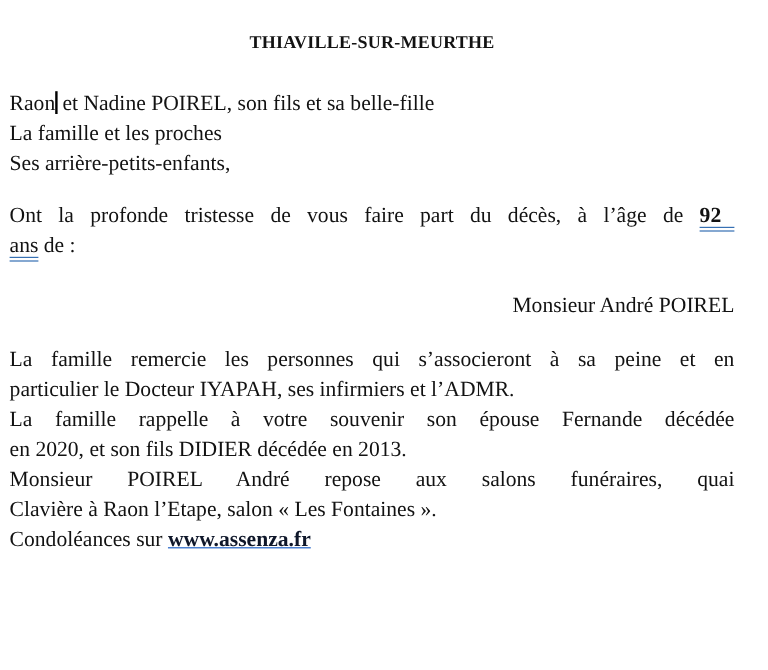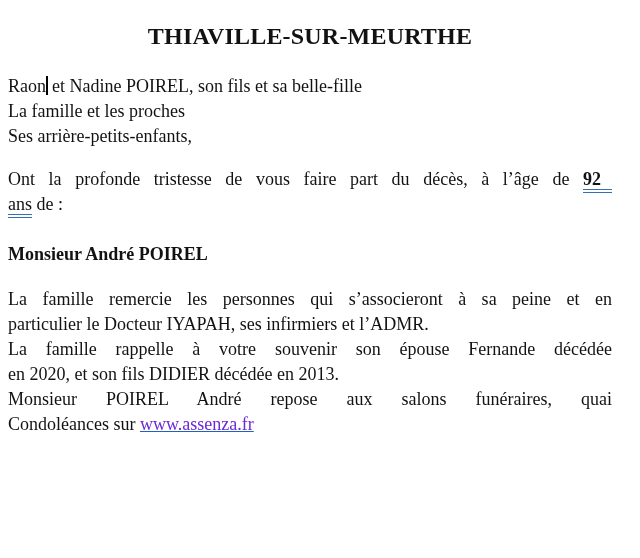--- a/index.html
+++ b/index.html
@@ -11,33 +11,32 @@
   .doc {
     width: 640px; height: 558px;
     padding: 24px 28px 0 8px;
     font-family: "Liberation Serif", "DejaVu Serif", serif;
     font-size: 18px;
     line-height: 25px;
     color: #121212;
   }
   .title {
     font-weight: bold;
-    font-size: 24px;
+    font-size: 15px;
     text-align: center;
     line-height: 25px;
     margin-bottom: 25px;
     letter-spacing: 0.2px;
   }
   .para { margin: 0; }
   .para-family { margin-bottom: 18px; }
   .para-announce { margin-bottom: 25px; }
   .name-line {
-    text-align: left;
+    text-align: right;
     margin-bottom: 20px;
-    font-weight: bold;
   }
   .line { line-height: 25px; }
   .line--fill {
     text-align: justify;
     text-align-last: justify;
   }
   .cursor {
     display: inline-block;
     width: 1.5px;
     height: 19px;
@@ -46,24 +45,25 @@
   }
   .grammar-mark {
     border-bottom: 4px double #3670b3;
     padding-bottom: 0px;
   }
   .grammar-mark--ext {
     padding-right: 11px;
     font-weight: bold;
   }
   .link {
-    color: #6d28d9;
+    color: #0f172a;
     text-decoration: underline;
     text-decoration-color: #2161c5;
     cursor: pointer;
+    font-weight: bold;
   }
 </style>
 </head>
 <body>
 
 <div class="doc">
 
   <div class="title">THIAVILLE-SUR-MEURTHE</div>
 
   <div class="para para-family">
@@ -85,17 +85,18 @@
     <div class="line">particulier le Docteur IYAPAH, ses infirmiers et l’ADMR.</div>
   </div>
 
   <div class="para">
     <div class="line line--fill">La famille rappelle à votre souvenir son épouse Fernande décédée</div>
     <div class="line">en 2020, et son fils DIDIER décédée en 2013.</div>
   </div>
 
   <div class="para">
     <div class="line line--fill">Monsieur POIREL André repose aux salons funéraires, quai</div>
+    <div class="line">Clavière à Raon l’Etape, salon « Les Fontaines ».</div>
   </div>
 
   <div class="line"><span>Condoléances sur </span><span class="link">www.assenza.fr</span></div>
 
 </div>
 
 </body></html>

